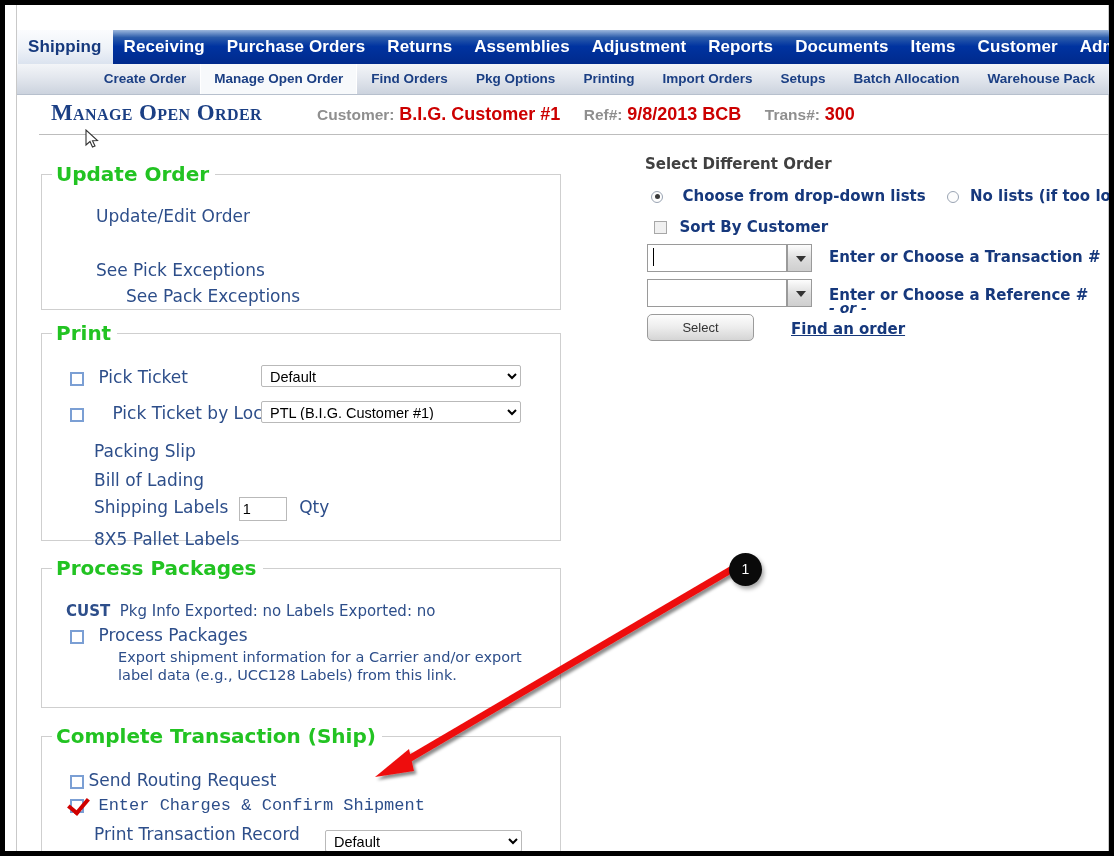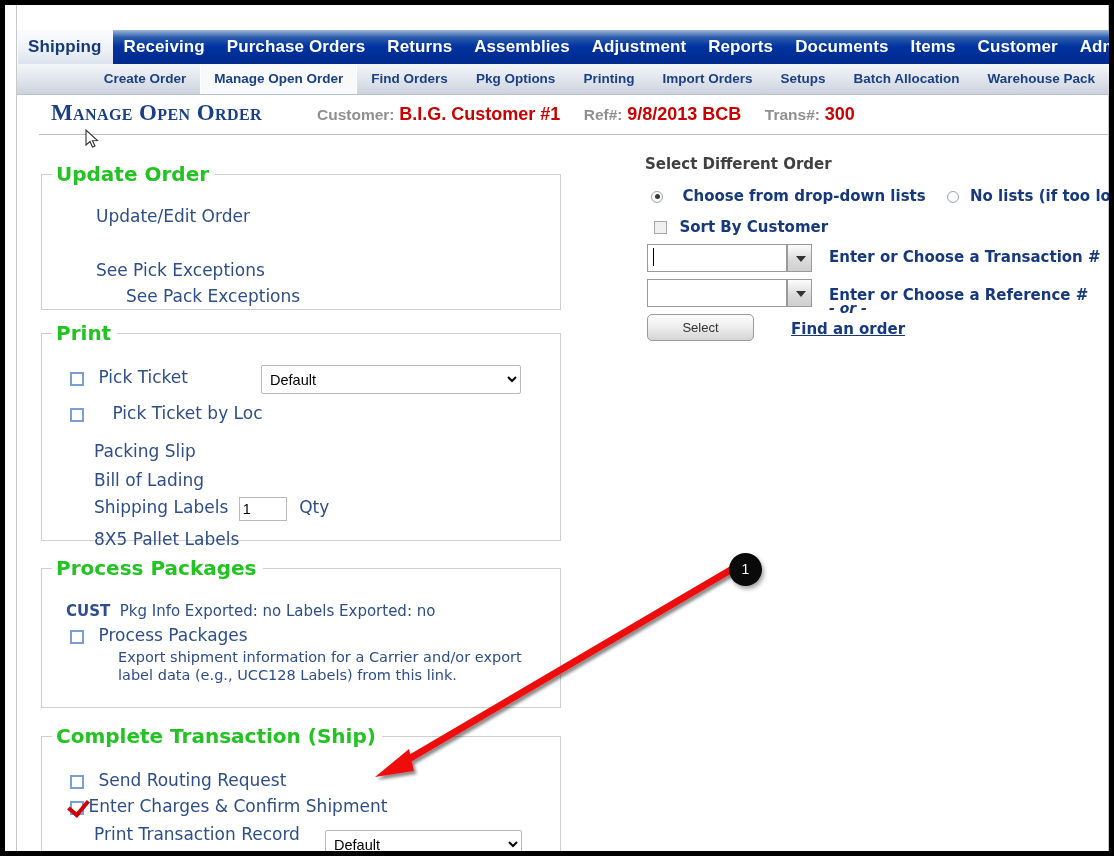--- a/index.html
+++ b/index.html
@@ -184,21 +184,21 @@
 
   
   select.sel {
     font-family:"Liberation Sans", sans-serif;
     font-size:14.5px;
     color:#000;
     background:#ffffff;
     border:1px solid #b9b9b9;
     border-radius:2px;
     padding:2px 4px;
-    height:29px;
+    height:22px;
     box-sizing:border-box;
     cursor:pointer;
   }
   input.txt {
     font-family:"Liberation Sans", sans-serif;
     font-size:14.5px;
     border:1px solid #b9b9b9;
     background:#fff;
     padding:1px 3px;
     box-sizing:border-box;
@@ -354,20 +354,23 @@
         <span class="link" style="margin-left:10px;">Pick Ticket</span>
       </div>
       <select class="sel" style="position:absolute; left:219px; top:20px; width:260px;">
         <option>Default</option>
       </select>
 
       <div class="row" style="left:28px; top:58px;">
         <span class="cbx"></span>
         <span class="link" style="margin-left:24px;">Pick Ticket by Loc</span>
       </div>
+      <select class="sel" style="position:absolute; left:219px; top:56px; width:260px;">
+        <option>PTL (B.I.G. Customer #1)</option>
+      </select>
 
       <div class="row link" style="left:52px; top:96px;">Packing Slip</div>
       <div class="row link" style="left:52px; top:125px;text-align:right;">Bill of Lading</div>
 
       <div class="row" style="left:52px; top:152px;">
         <span class="link">Shipping Labels</span>
         <input class="txt" style="width: 48px; margin-left: 6px; vertical-align: middle;" value="1">
         <span class="plain" style="margin-left:8px;">Qty</span>
       </div>
 
@@ -389,26 +392,26 @@
 
       <div class="row plain" style="left:76px; top:69px; font-size:14.5px;">Export shipment information for a Carrier and/or export</div>
       <div class="row plain" style="left:76px; top:87px; font-size:14.5px;">label data (e.g., UCC128 Labels) from this link.</div>
     </fieldset>
 
     <fieldset class="box fs-complete">
       <legend>Complete Transaction (Ship)</legend>
 
       <div class="row" style="left:28px; top:22px;">
         <span class="cbx"></span>
-        <span class="link" style="margin-left:10px;">Send Routing Request</span>
+        <span class="link" style="">Send Routing Request</span>
       </div>
 
       <div class="row" style="left:28px; top:48px;">
         <span class="cbx checked"></span>
-        <span class="link" style="margin-left:0;">Enter Charges &amp; Confirm Shipment</span>
+        <span class="link" style="margin-left:10px;font-family:Liberation Mono, monospace;">Enter Charges &amp; Confirm Shipment</span>
       </div>
 
       <div class="row" style="left:52px; top:76px;">
         <span class="link">Print Transaction Record</span>
       </div>
       <select class="sel" style="position:absolute; left:283px; top:82px; width:197px;">
         <option>Default</option>
       </select>
 
     </fieldset>

